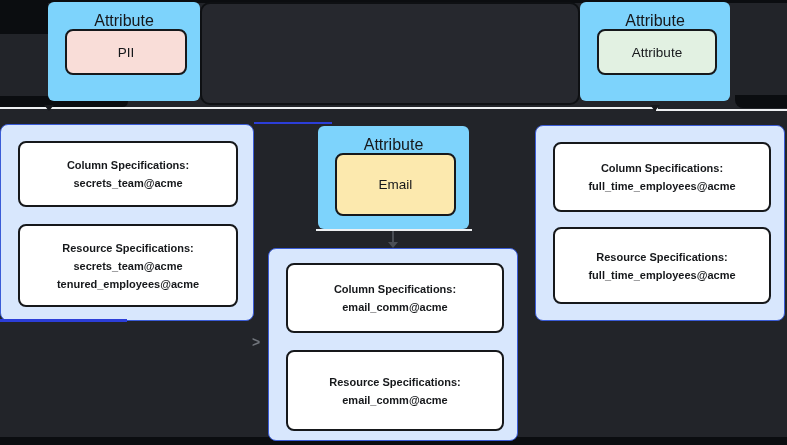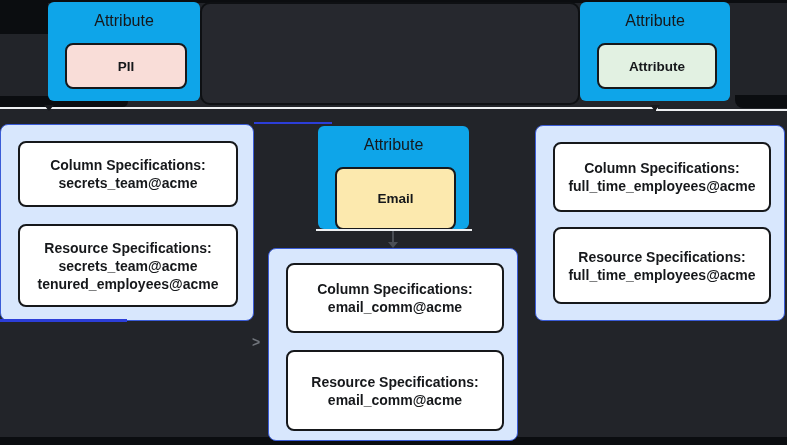--- a/index.html
+++ b/index.html
@@ -34,44 +34,44 @@
   .vconn  { position:absolute; left:392px; top:231px; width:2px; height:12px; background:#4a4e55; }
   .varrow { position:absolute; left:388px; top:242px; width:0; height:0;
             border-left:5px solid transparent; border-right:5px solid transparent;
             border-top:6px solid #4a4e55; }
   .edge-blue-top    { position:absolute; left:254px; top:122px; width:78px; height:2px; background:#2c3ed8; }
   .edge-blue-bottom { position:absolute; left:0; top:319px; width:127px; height:3px; background:#2c3ed8; }
   .chevron { position:absolute; left:252px; top:335px; color:#71757c;
              font-size:14px; font-weight:700; line-height:14px; }
 
   
-  .attr-card { position:absolute; background:#0ea5e9; border-radius:6px; }
+  .attr-card { position:absolute; background:#7dd3fc; border-radius:6px; }
   .card-pii       { left:48px;  top:2px;   width:152px; height:99px; }
   .card-email     { left:318px; top:126px; width:151px; height:103px; }
   .card-financial { left:580px; top:2px;   width:150px; height:99px; }
   .attr-title { position:absolute; top:10px; left:0; right:0; text-align:center;
                 font-size:16px; color:#16181b; }
-  .attr-node { position:absolute; left:17px; right:13px; top:41px; height:46px;
+  .attr-node { position:absolute; left:17px; right:13px; top:27px; height:46px;
                border:2px solid #16181b; border-radius:8px;
                display:flex; align-items:center; justify-content:center;
-               font-weight:700; font-size:13.5px; color:#16181b; }
+               font-weight:400; font-size:13.5px; color:#16181b; }
   .fill-pii       { background:#f9ddd8; }
   .fill-email     { background:#fce9ae; height:63px; }
   .fill-financial { background:#e2f1e2; }
 
   
   .spec-group { position:absolute; background:#d8e7fd;
                 border:1.5px solid #3b5cd7; border-radius:8px; }
   .group-left  { left:0;     top:124px; width:254px; height:197px; }
   .group-mid   { left:268px; top:248px; width:250px; height:193px; }
   .group-right { left:535px; top:125px; width:250px; height:196px; }
 
   .spec-box { position:absolute; background:#ffffff; border:2px solid #16181b; border-radius:8px;
               display:flex; flex-direction:column; align-items:center; justify-content:center;
-              font-weight:700; font-size:14px; line-height:18px; color:#16181b; text-align:center; }
+              font-weight:700; font-size:11px; line-height:18px; color:#16181b; text-align:center; }
   .gl-b1 { left:17px; top:16px;  width:220px; height:66px; }
   .gl-b2 { left:17px; top:99px;  width:220px; height:83px; }
   .gm-b1 { left:17px; top:14px;  width:218px; height:70px; }
   .gm-b2 { left:17px; top:101px; width:218px; height:81px; }
   .gr-b1 { left:17px; top:16px;  width:218px; height:70px; }
   .gr-b2 { left:17px; top:101px; width:218px; height:77px; }
   .spec-line { display:block; }
 </style>
 </head>
 <body>

